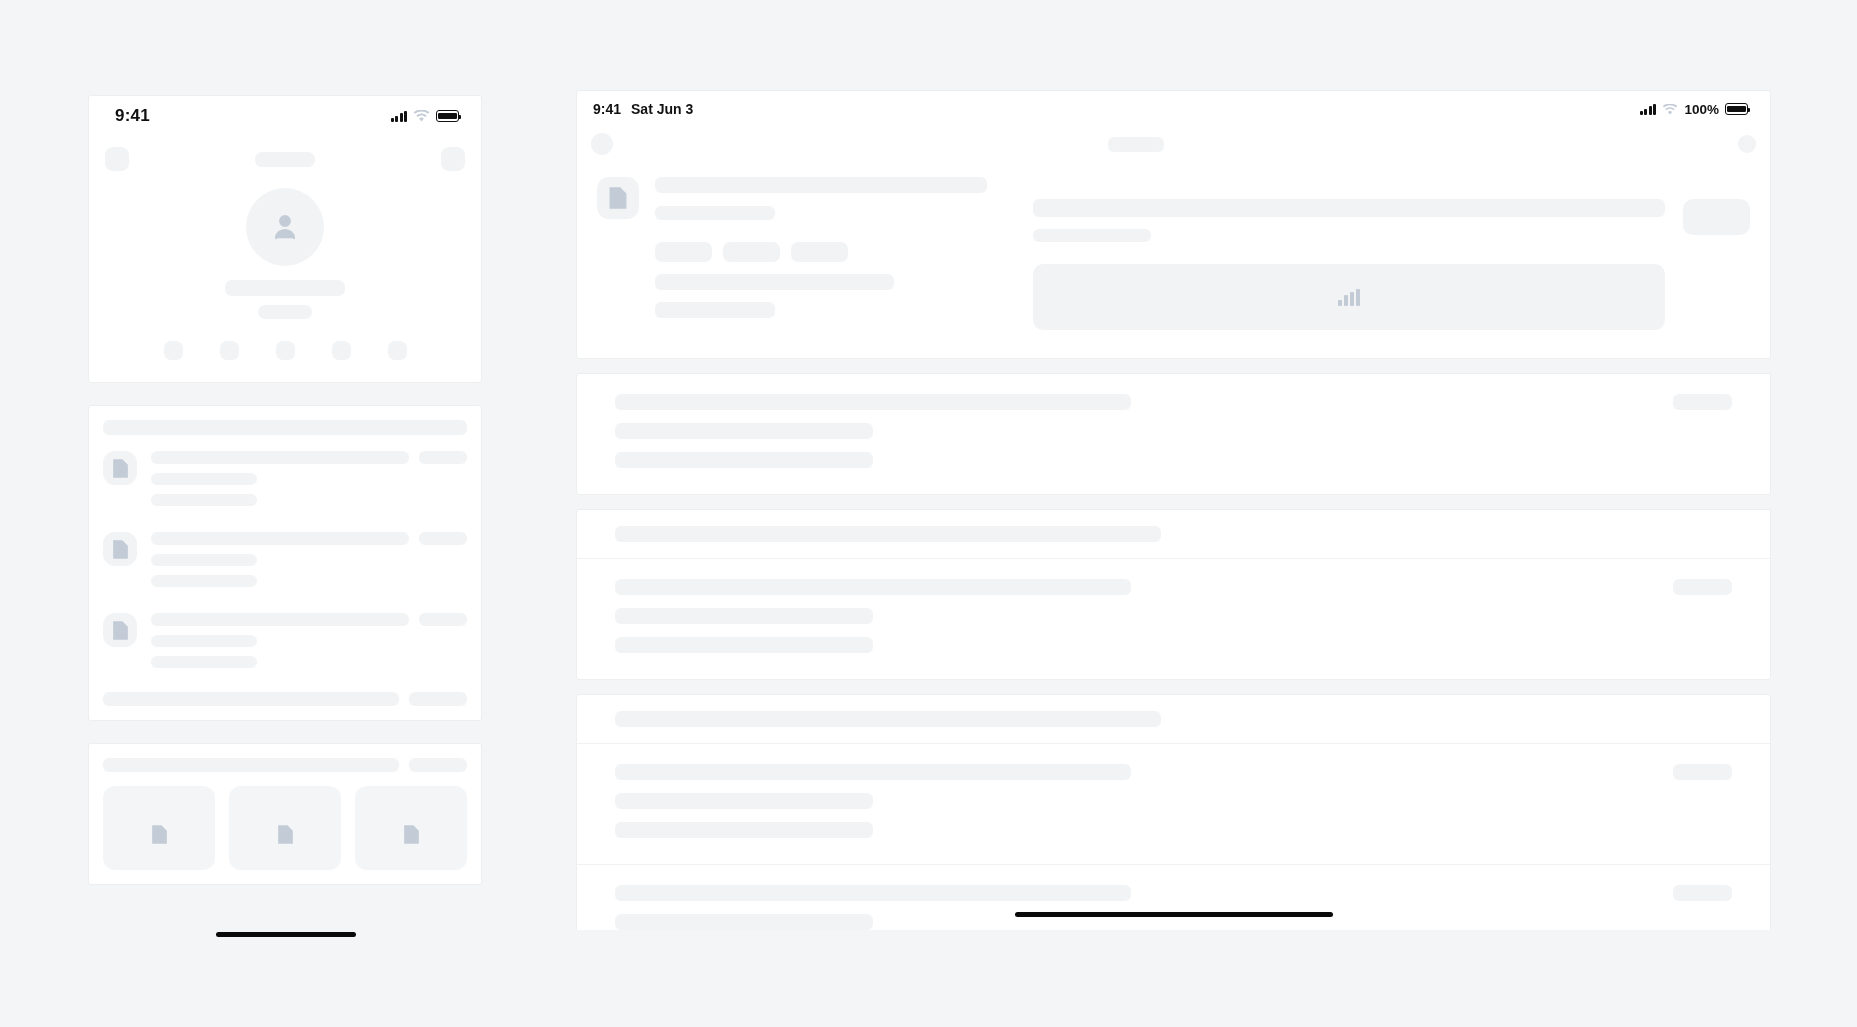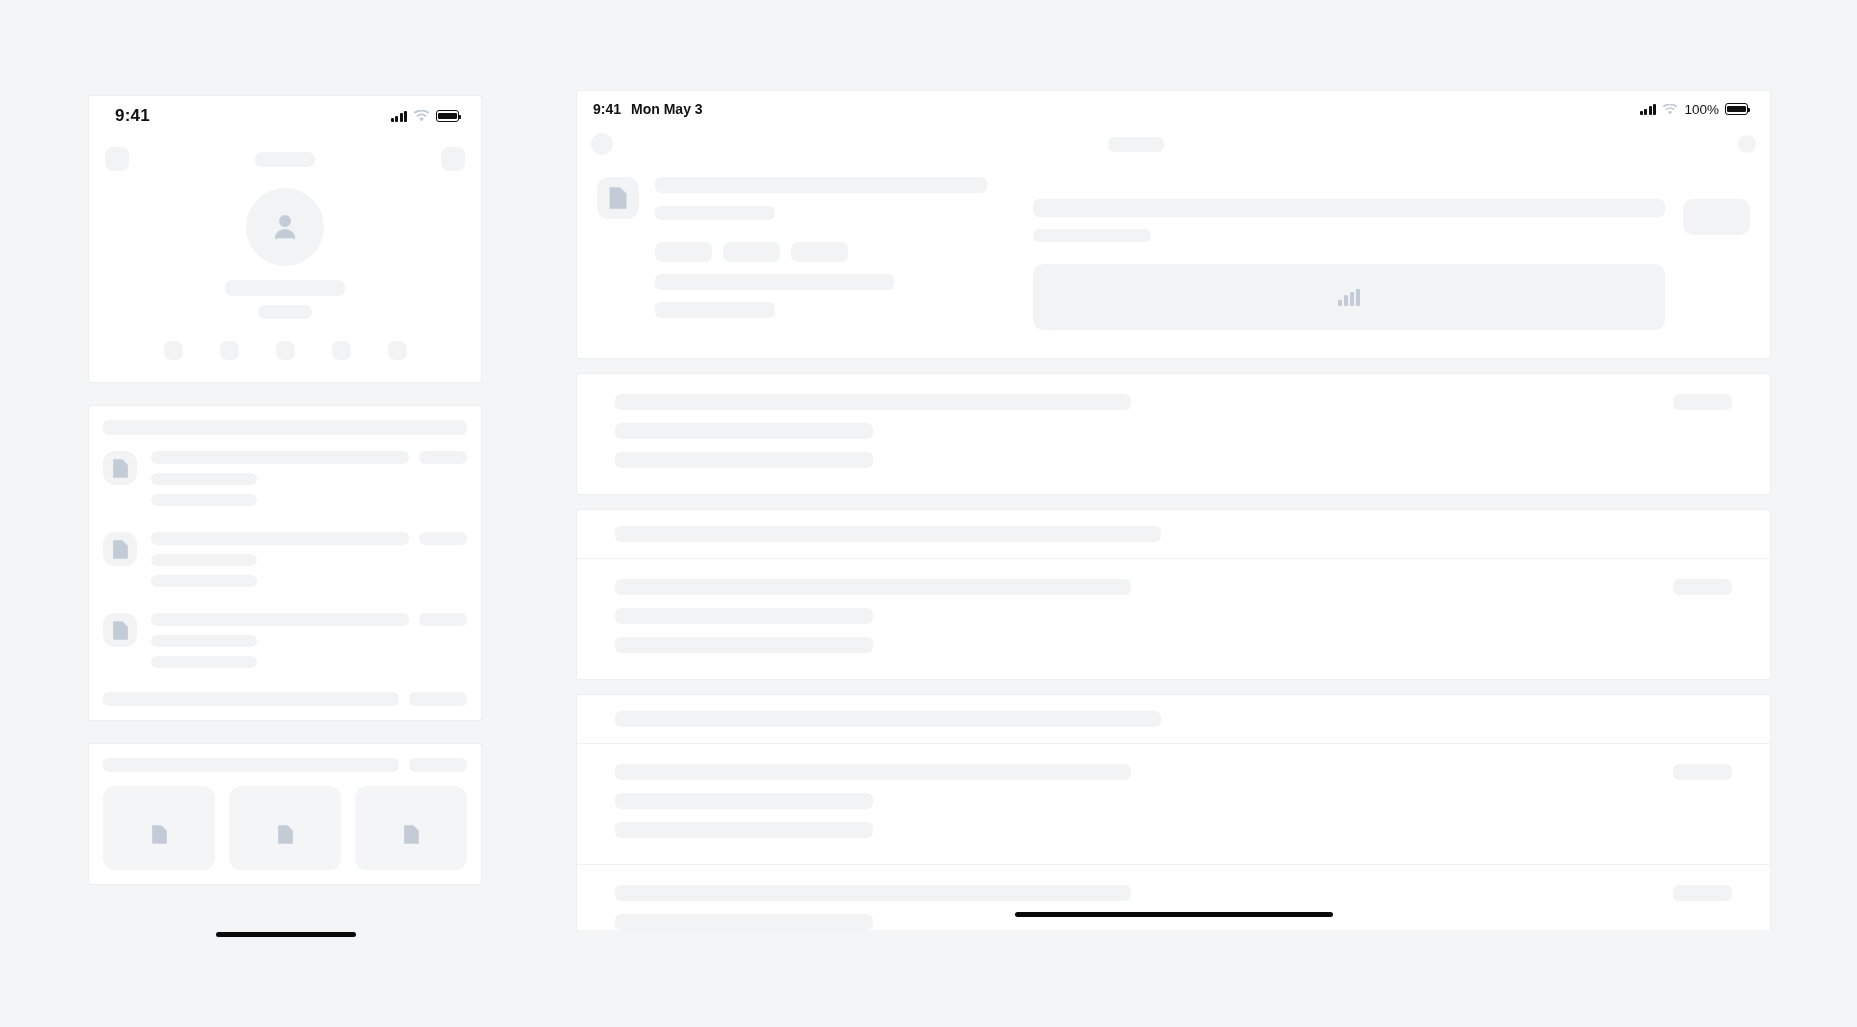--- a/index.html
+++ b/index.html
@@ -120,21 +120,21 @@
     background: #ffffff; border: 1px solid #eceef0;
     border-radius: 3px; margin-bottom: 14px; overflow: hidden;
   }
   .tab-status {
     height: 36px; display: flex; align-items: center;
     justify-content: space-between; padding: 0 22px 0 16px;
   }
   .tab-status-left { display: flex; align-items: baseline; gap: 10px; }
   .tab-status-left .t { font-size: 14px; font-weight: bold; color: #111; }
   .tab-status-left .d { font-size: 14px; font-weight: bold; color: #111; }
-  .tab-pct { font-size: 13.5px; font-weight: normal; color: #111; }
+  .tab-pct { font-size: 13.5px; font-weight: bold; color: #111; }
 
   .tab-nav {
     display: flex; align-items: center; justify-content: space-between;
     padding: 6px 14px 0;
   }
   .tab-body { display: flex; gap: 46px; padding: 22px 20px 28px; }
   .tab-col-left { display: flex; gap: 16px; width: 390px; flex: none; }
   .tab-col-left .lines { flex: 1; }
   .chips { display: flex; gap: 11px; margin: 22px 0 12px; }
   .tab-col-right { flex: 1; display: flex; gap: 18px; }
@@ -317,21 +317,21 @@
 
   <div class="home-ind hi-phone"></div>
 
   <div class="device tablet">
 
     <div class="tab-card">
 
       <div class="tab-status">
         <span class="tab-status-left">
           <span class="t">9:41</span>
-          <span class="d">Mon May 3</span>
+          <span class="d">Sat Jun 3</span>
         </span>
         <span class="status-right">
           <span class="bars-icon">
             <i></i>
               <i></i>
               <i></i>
               <i></i>
           </span>
           <svg class="icon-glyph" width="16" height="11" viewBox="0 0 17 12">
             <path d="M8.5 11.4 6.1 8.6a3.7 3.7 0 0 1 4.8 0zM4.6 6.9 3.3 5.4a8 8 0 0 1 10.4 0l-1.3 1.5a6.1 6.1 0 0 0-7.8 0zM1.9 3.8.6 2.3a12.2 12.2 0 0 1 15.8 0l-1.3 1.5a10.2 10.2 0 0 0-13.2 0z" fill="#111"></path>

